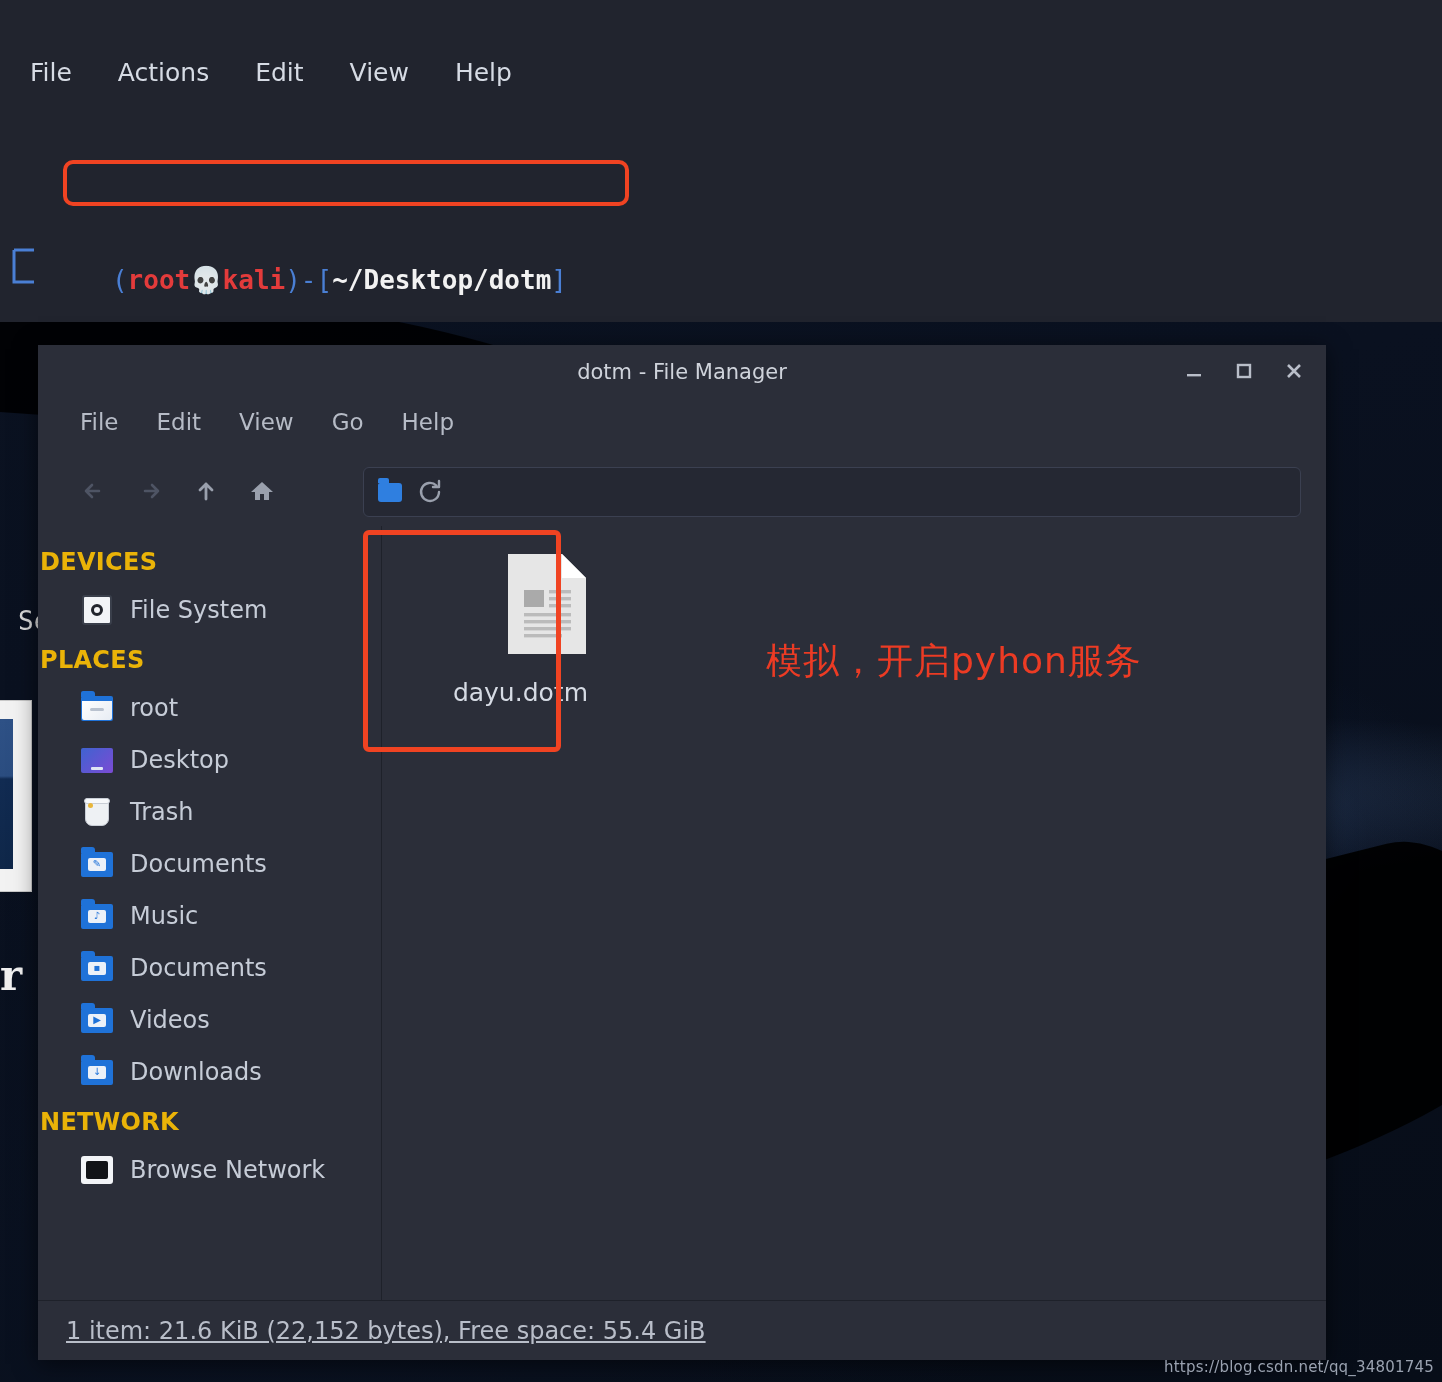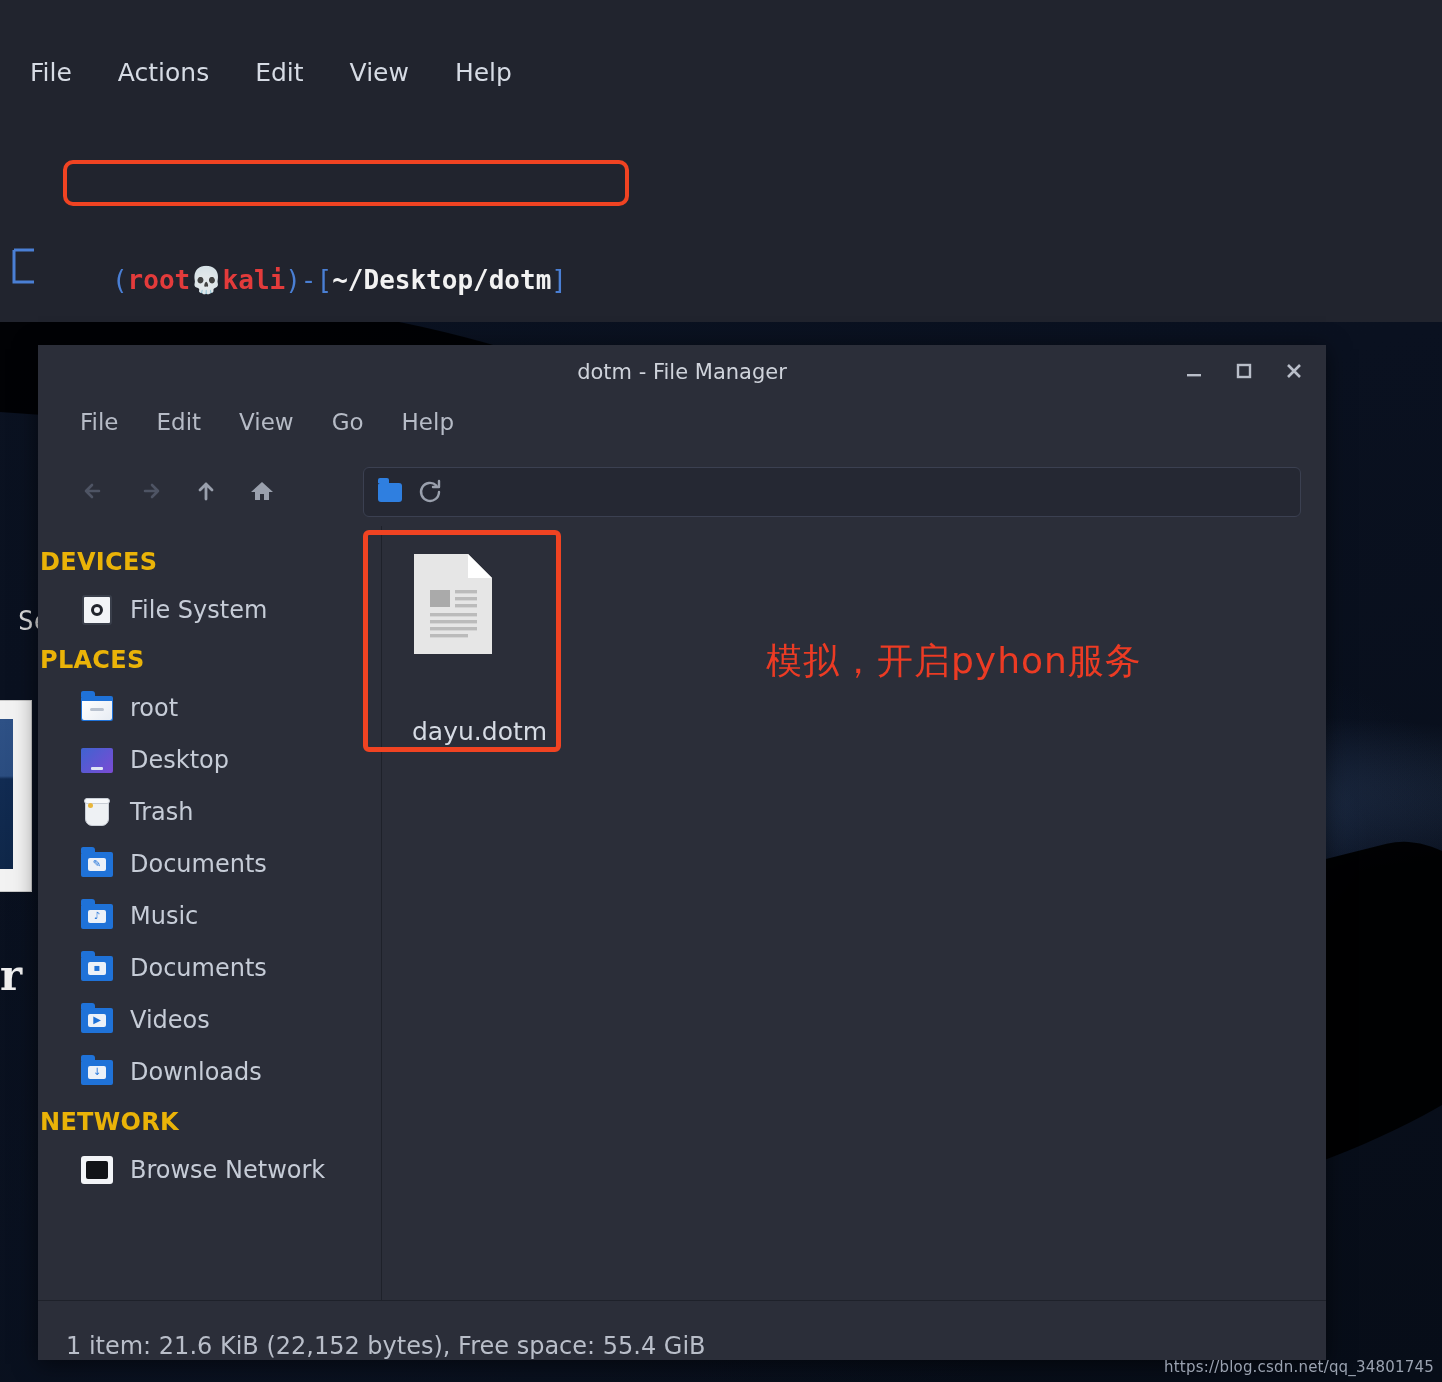--- a/index.html
+++ b/index.html
@@ -400,22 +400,21 @@
     flex: 1 1 auto;
     background: #2b2e39;
     position: relative;
   }
   #file-item {
     position: absolute;
     left: 30px; top: 8px;
     width: 176px;
     display: flex;
     flex-direction: column;
-    align-items: flex-start;
-    gap: 39px;
+    align-items: flex-end;
   }
   #file-doc-icon {
     width: 82px; height: 104px;
     position: relative;
     margin-top: 18px;
   }
   #file-name {
     margin-top: 22px;
     font-size: 25px;
     color: #d6dbe4;
@@ -438,26 +437,27 @@
     text-align: right;
   }
 
   #fm-statusbar {
     position: absolute;
     left: 0; bottom: 0;
     width: 100%;
     height: 60px;
     border-top: 1px solid #1e212a;
     display: flex;
-    align-items: flex-end;
+    align-items: center;
     padding-left: 28px;
     box-sizing: border-box;
     font-size: 24px;
     color: #b9bec9;
     background: #2b2e39;
+    text-decoration: underline;
   }
 
   #watermark {
     position: absolute;
     right: 8px; bottom: 6px;
     font-size: 15px;
     color: #9aa2b0;
     letter-spacing: .2px;
   }
 </style>

